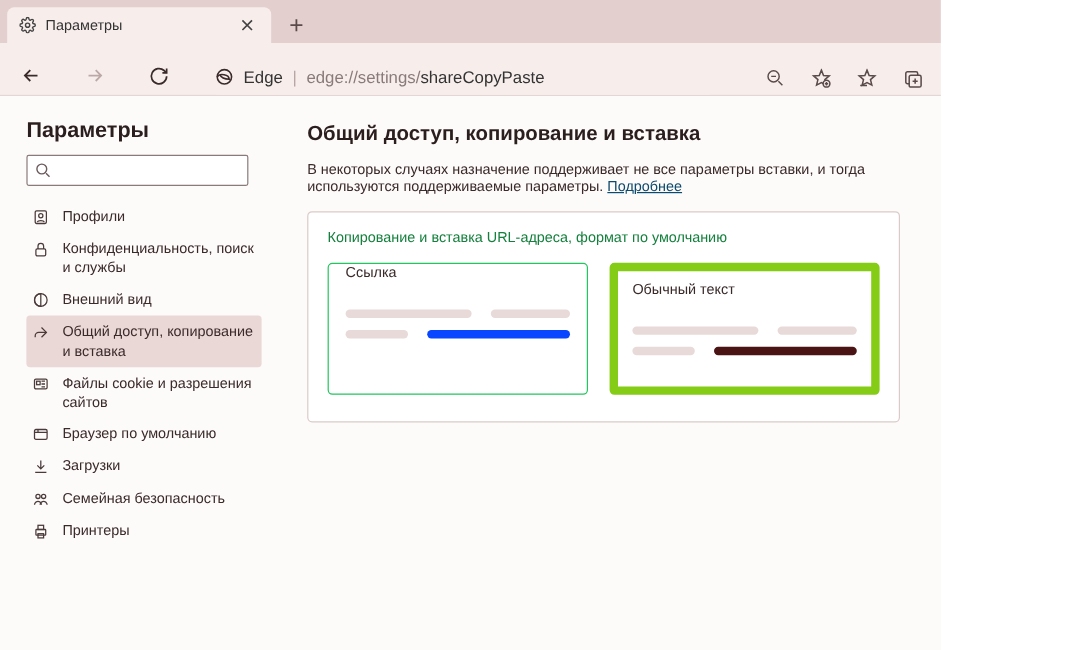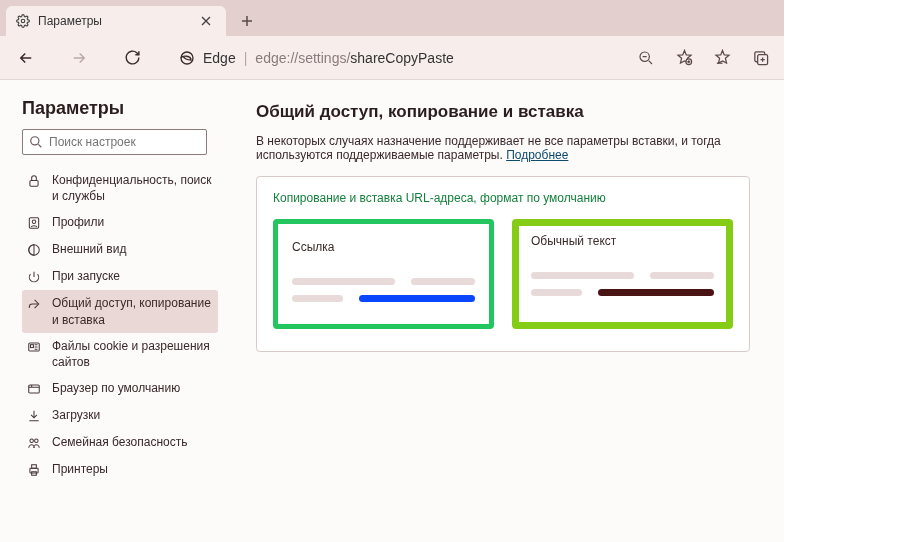--- a/index.html
+++ b/index.html
@@ -7,21 +7,21 @@
   .window { width: 784px; height: 542px; background:#fbf5f4; display:flex; flex-direction:column; }
 
   
   .tabstrip { height:36px; background:#e3cfcd; display:flex; align-items:flex-end; padding-left:6px; }
   .tab { height:30px; background:#f7eeec; border-radius:6px 6px 0 0; display:flex; align-items:center; gap:8px; padding:0 10px; min-width:220px; position:relative; }
   .tab .title { font-size:12px; color:#333; }
   .tab .close { margin-left:auto; width:20px; height:20px; display:flex; align-items:center; justify-content:center; border-radius:3px; }
   .newtab { width:30px; height:30px; display:flex; align-items:center; justify-content:center; margin-left:6px; }
 
   
-  .toolbar { height:44px; background:#f7eeec; display:flex; align-items:center; padding:0 10px; gap:21px; border-bottom:1px solid #e3d6d4; }
+  .toolbar { height:44px; background:#f7eeec; display:flex; align-items:flex-end; padding:0 10px; gap:21px; border-bottom:1px solid #e3d6d4; }
   .nav-btn { width:32px; height:32px; display:flex; align-items:center; justify-content:center; border-radius:4px; }
   .nav-btn.disabled svg { stroke:#bba9a7; }
   .addr { flex:1; height:30px; background:#f7eeec; border-radius:15px; display:flex; align-items:center; padding:0 10px; gap:8px; font-size:14px; color:#555; }
   .addr .scheme { color:#8a7b7a; }
   .addr .sep { color:#b7a6a4; }
   .addr .dark { color:#333; font-weight:500; }
   .tool-icons { display:flex; align-items:center; gap:10px; padding-left:8px; }
   .tool-icons .ic { width:28px; height:28px; display:flex; align-items:center; justify-content:center; }
 
   
@@ -40,21 +40,21 @@
   .nav-item.active { background:#ead8d6; }
 
   
   .main { flex:1; padding:22px 34px 0 28px; }
   .page-title { font-size:17px; font-weight:600; color:#2b1e1e; margin-bottom:12px; }
   .desc { font-size:12px; color:#3a2a2a; margin-bottom:14px; }
   .desc a { color:#0c4a6e; text-decoration:underline; cursor:pointer; }
   .card { border:1px solid #d9cbc9; border-radius:4px; padding:14px 16px 22px 16px; background:#fff; }
   .card-title { font-size:12px; font-weight:500; color:#15803d; margin-bottom:14px; }
   .options { display:flex; gap:18px; }
-  .opt { flex:1; border:5px solid #22c55e; border-radius:4px; padding:16px 14px 18px 14px; height:110px; display:flex; flex-direction:column; }
+  .opt { flex:1; border:1px solid #22c55e; border-radius:4px; padding:0 14px 18px 14px; height:110px; display:flex; flex-direction:column; }
   .opt.selected { border:7px solid #84cc16; padding:8px 12px 16px 12px; }
   .opt-title { font-size:12px; color:#3a2a2a; margin-bottom:24px; }
   .mock-lines { display:flex; flex-direction:column; gap:10px; }
   .row { display:flex; gap:16px; }
   .bar { height:7px; border-radius:4px; background:#e8dad8; }
   .bar.long { flex:1.6; }
   .bar.med { flex:1; }
   .bar.short { flex:0.7; }
   .bar.blue { background:#0846ff; }
   .bar.dark { background:#4b1414; }
@@ -151,60 +151,50 @@
   <div class="body">
 
     <div class="sidebar">
       <div class="side-title">Параметры</div>
 
       <div class="search-wrap">
         <svg width="14" height="14" viewBox="0 0 24 24" fill="none" stroke="#6a5a5a" stroke-width="2">
             <circle cx="10" cy="10" r="7"></circle>
             <path d="M21 21l-5-5"></path>
           </svg>
-        <input type="text" placeholder="Поиск настроек" style="">
       </div>
 
       <div class="nav">
-        <div class="nav-item">
-            <span class="nicon">
-              <svg width="14" height="14" viewBox="0 0 24 24" fill="none" stroke="#4a3a3a" stroke-width="1.8">
-                <rect x="5" y="11" width="14" height="10" rx="2"></rect>
-                <path d="M8 11V7a4 4 0 0 1 8 0v4"></path>
-              </svg>
-            </span>
-            <span class="nlabel">Конфиденциальность, поиск и службы</span>
-          </div>
         <div class="nav-item">
             <span class="nicon">
               <svg width="14" height="14" viewBox="0 0 24 24" fill="none" stroke="#4a3a3a" stroke-width="1.8">
                 <rect x="4" y="3" width="16" height="18" rx="2"></rect>
                 <circle cx="12" cy="10" r="3"></circle>
                 <path d="M7 19c1-3 9-3 10 0"></path>
               </svg>
             </span>
             <span class="nlabel">Профили</span>
           </div>
         <div class="nav-item">
             <span class="nicon">
               <svg width="14" height="14" viewBox="0 0 24 24" fill="none" stroke="#4a3a3a" stroke-width="1.8">
+                <rect x="5" y="11" width="14" height="10" rx="2"></rect>
+                <path d="M8 11V7a4 4 0 0 1 8 0v4"></path>
+              </svg>
+            </span>
+            <span class="nlabel">Конфиденциальность, поиск и службы</span>
+          </div>
+        <div class="nav-item">
+            <span class="nicon">
+              <svg width="14" height="14" viewBox="0 0 24 24" fill="none" stroke="#4a3a3a" stroke-width="1.8">
                 <circle cx="12" cy="12" r="9"></circle>
                 <path d="M12 3a9 9 0 0 0 0 18z"></path>
               </svg>
             </span>
             <span class="nlabel">Внешний вид</span>
-          </div>
-        <div class="nav-item">
-            <span class="nicon">
-              <svg width="14" height="14" viewBox="0 0 24 24" fill="none" stroke="#4a3a3a" stroke-width="1.8">
-                <path d="M12 3v9"></path>
-                <path d="M6 7a8 8 0 1 0 12 0"></path>
-              </svg>
-            </span>
-            <span class="nlabel">При запуске</span>
           </div>
         <div class="nav-item active">
             <span class="nicon">
               <svg width="14" height="14" viewBox="0 0 24 24" fill="none" stroke="#4a3a3a" stroke-width="1.8">
                 <path d="M13 5l7 7-7 7"></path>
                 <path d="M20 12H9a5 5 0 0 0-5 5v2"></path>
               </svg>
             </span>
             <span class="nlabel">Общий доступ, копирование и вставка</span>
           </div>

